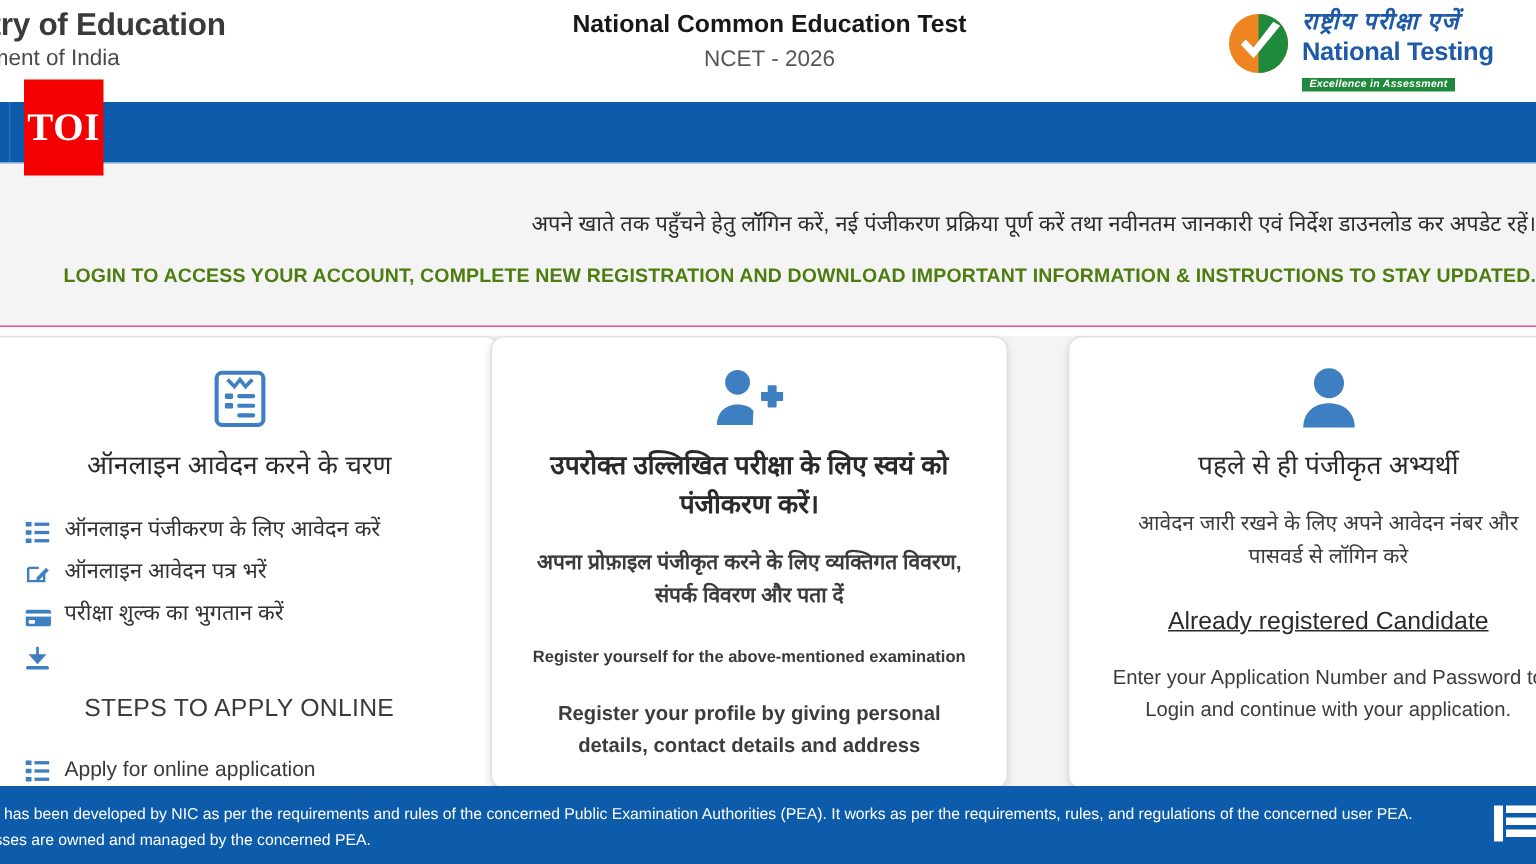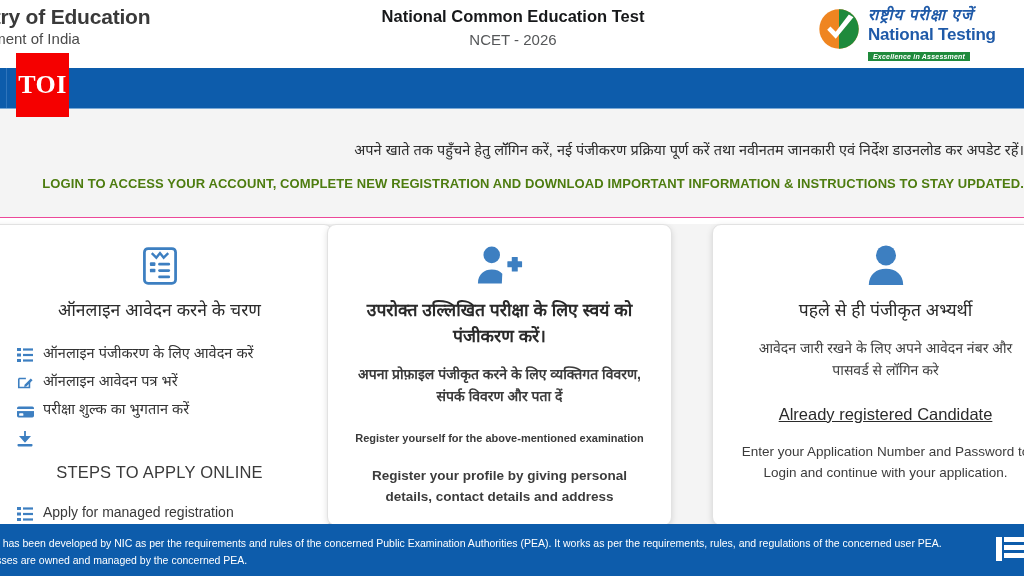--- a/index.html
+++ b/index.html
@@ -398,21 +398,21 @@
         <span class="step-ico">
           <svg width="16" height="16" viewBox="0 0 16 16">
             <rect x="0" y="1" width="4" height="3" fill="#3d7fc1"></rect>
             <rect x="6" y="1.4" width="10" height="2.2" fill="#3d7fc1"></rect>
             <rect x="0" y="6.5" width="4" height="3" fill="#3d7fc1"></rect>
             <rect x="6" y="6.9" width="10" height="2.2" fill="#3d7fc1"></rect>
             <rect x="0" y="12" width="4" height="3" fill="#3d7fc1"></rect>
             <rect x="6" y="12.4" width="10" height="2.2" fill="#3d7fc1"></rect>
           </svg>
         </span>
-        <span class="step-txt-en">Apply for managed registration</span>
+        <span class="step-txt-en">Apply for online application</span>
       </div>
     </div>
   </div>
 
   <div class="card card-mid">
     <div class="card-icon">
       <svg width="46" height="42" viewBox="0 0 50 44">
         <circle cx="16" cy="11" r="9" fill="#3d7fc1"></circle>
         <path d="M1 42 c0-10 7-15 15-15 c5 0 9 1.6 11.5 4.6 L27 42 Z" fill="#3d7fc1"></path>
         <rect x="33" y="18" width="16" height="6.5" rx="0.6" fill="#3d7fc1"></rect>

